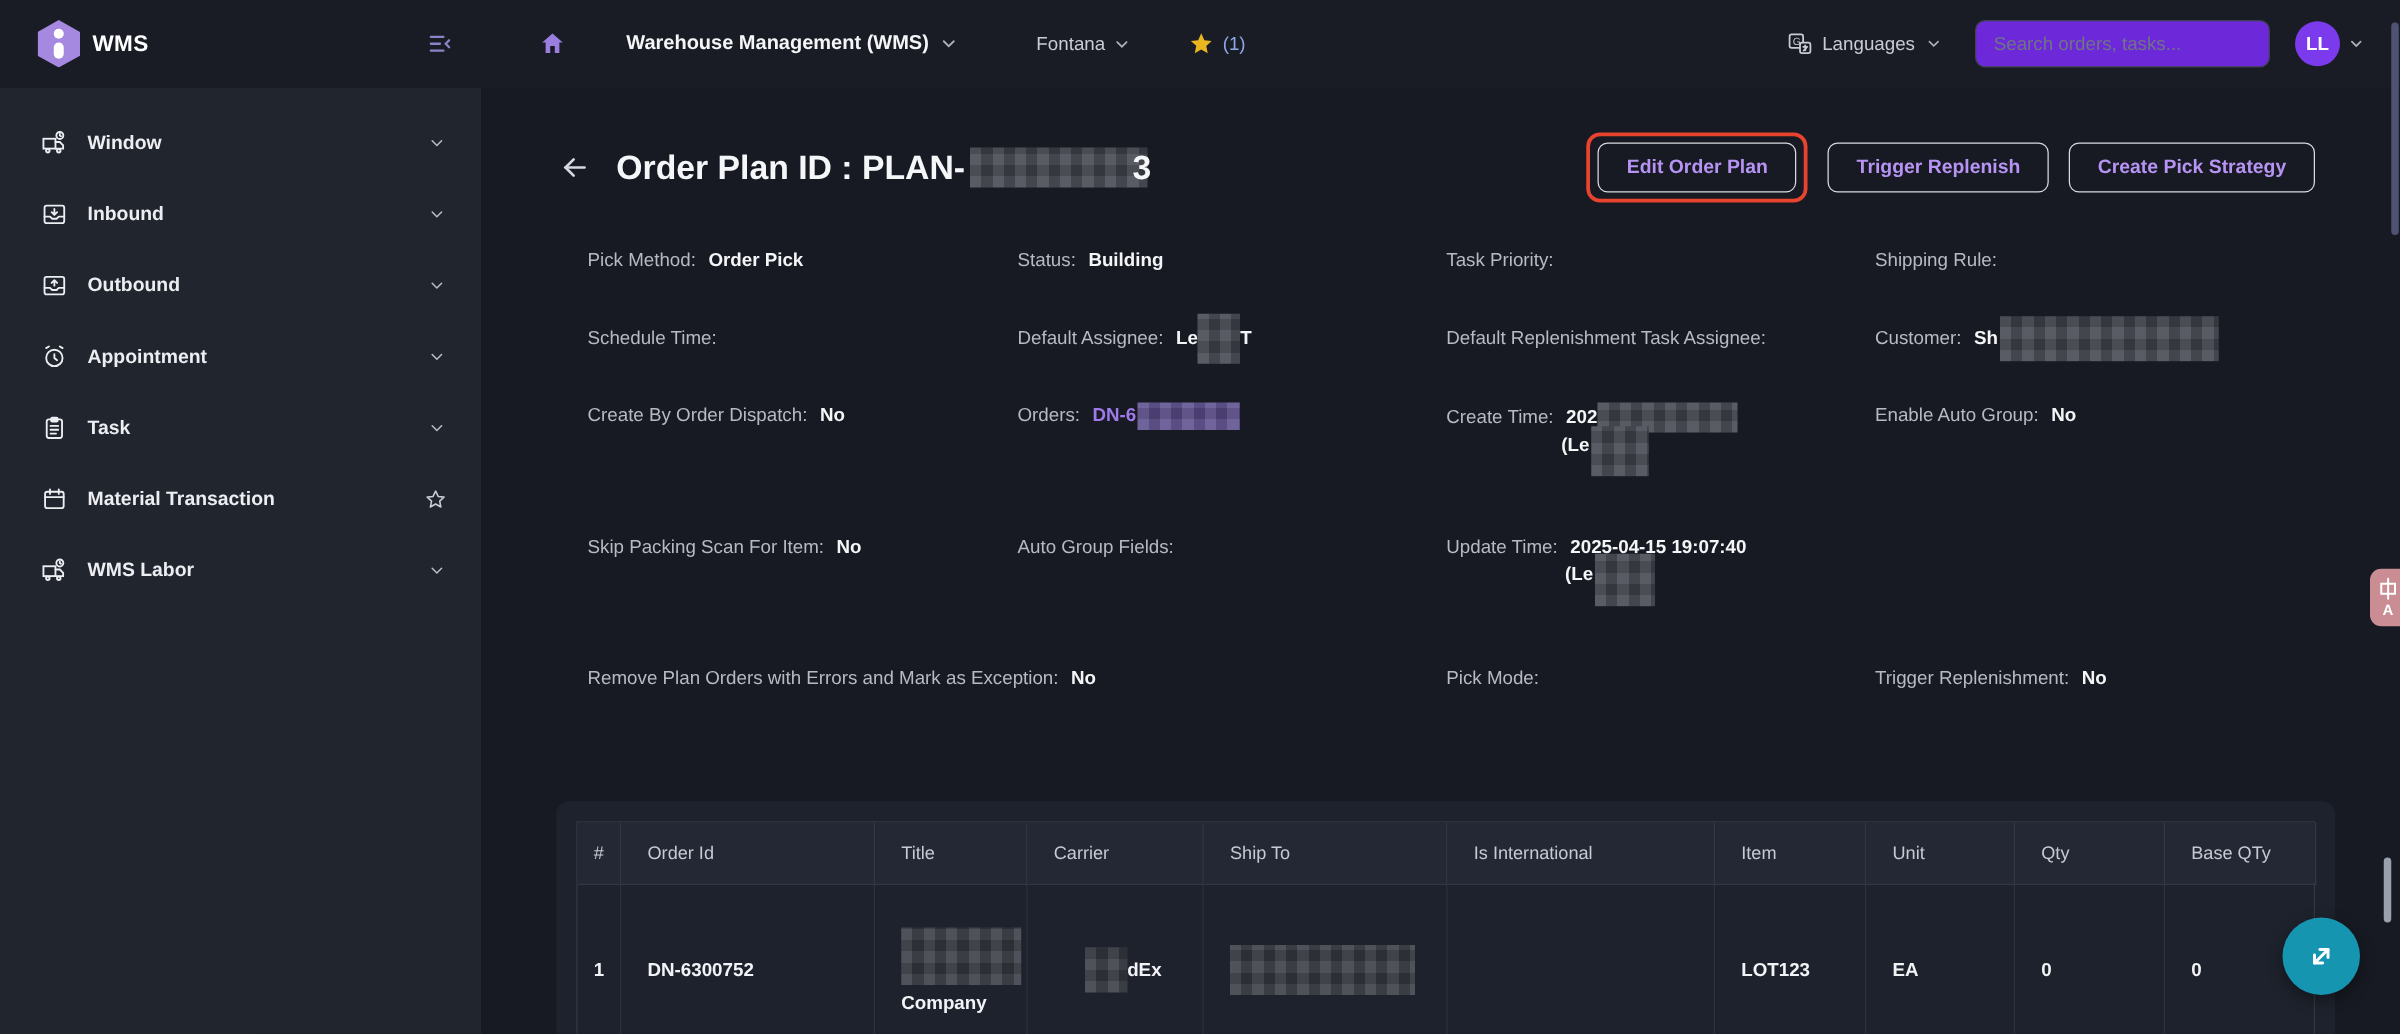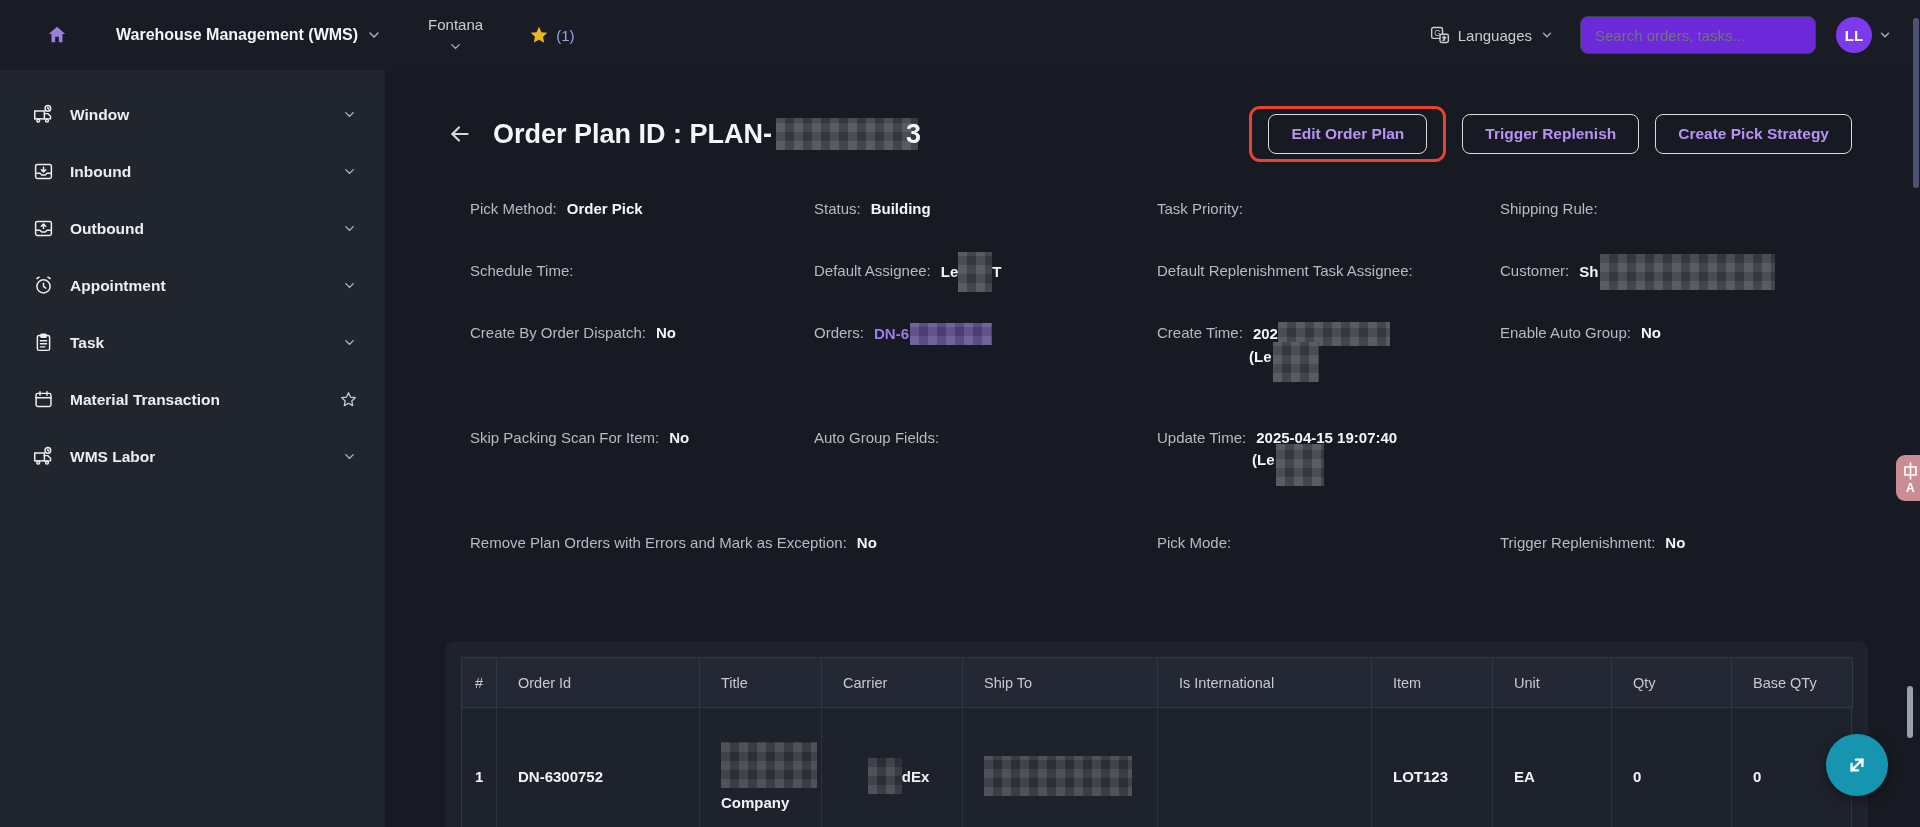--- a/index.html
+++ b/index.html
@@ -12,21 +12,21 @@
   .logo-area { width:385px; height:100%; display:flex; align-items:center; padding-left:30px; position:relative; }
   .hexagon { width:34px; height:38px; background:#a588e0;
     clip-path:polygon(50% 0,100% 25%,100% 75%,50% 100%,0 75%,0 25%); position:relative; }
   .hexagon .bot { position:absolute; left:50%; top:7px; transform:translateX(-50%); width:8px; height:8px; background:#fff; border-radius:50%; }
   .hexagon .bot2 { position:absolute; left:50%; top:18px; transform:translateX(-50%); width:8px; height:13px; background:#fff; border-radius:4px; }
   .logo-text { font-size:18px; font-weight:700; color:#fff; margin-left:10px; letter-spacing:.3px; }
   .collapse-btn { position:absolute; right:22px; top:24px; cursor:pointer; }
   .home-btn { margin-left:46px; cursor:pointer; display:flex; }
   .app-menu { margin-left:48px; display:flex; align-items:center; gap:8px; cursor:pointer; }
   .app-menu .t { font-size:16px; font-weight:700; color:#f4f5f7; }
-  .wh-menu { margin-left:46px; display:flex; align-items:center; gap:6px; cursor:pointer;flex-direction:column; }
+  .wh-menu { margin-left:62px; display:flex; align-items:center; gap:6px; cursor:pointer; }
   .wh-menu .t { font-size:15px; color:#c9ccd3; }
   .fav { margin-left:46px; display:flex; align-items:center; gap:7px; cursor:pointer; }
   .fav .cnt { font-size:15px; color:#8fa7e8; }
   .tb-right { margin-left:auto; display:flex; align-items:center; padding-right:28px; }
   .lang { display:flex; align-items:center; gap:8px; cursor:pointer; color:#c9ccd3; font-size:15px; }
   .search-box { margin-left:26px; width:236px; height:38px; background:#6d28d9; border:1px solid #3c4350;
     border-radius:8px; color:#aeb4c0; font-size:15px; padding:0 14px; outline:none; font-family:"Liberation Sans",sans-serif; }
   .search-box::placeholder { color:#6e7584; }
   .avatar-wrap { margin-left:20px; display:flex; align-items:center; gap:6px; cursor:pointer; }
   .avatar { width:36px; height:36px; border-radius:50%; background:#7c3aed; color:#fff; font-weight:700;
@@ -41,21 +41,21 @@
   .side-item .tail { margin-left:auto; display:flex; color:#b9bec8; }
 
   
   .main { position:absolute; top:70px; left:385px; width:1535px; height:757px; background:#171a22; overflow:hidden; }
   .title-row { margin:36px 68px 0 62px; display:flex; align-items:center; }
   .back-arrow { cursor:pointer; display:flex; margin-right:20px; }
   .page-title { font-size:27px; font-weight:700; color:#f5f6f8; display:flex; align-items:center; }
   .actions { margin-left:auto; display:flex; align-items:center; gap:16px; }
   .btn { height:40px; padding:0 22px; border:1px solid #d9dbe0; border-radius:8px; background:transparent;
     color:#b794f4; font-size:15.5px; font-weight:700; cursor:pointer; font-family:"Liberation Sans",sans-serif; white-space:nowrap; }
-  .hl-red { border:3px solid #e8432e; border-radius:11px; padding:5px 16px; display:flex; }
+  .hl-red { border:3px solid #e8432e; border-radius:11px; padding:5px 6px; display:flex; }
 
   .details { margin:36px 70px 0 85px; }
   .drow { display:grid; grid-template-columns:344px 343px 343px 1fr; align-items:start; }
   .drow.r1,.drow.r2 { min-height:62px; }
   .drow.r3,.drow.r4 { min-height:105px; }
   .drow.r5 { min-height:63px; grid-template-columns:687px 343px 1fr; }
   .cell { font-size:15px; line-height:22px; }
   .lbl { color:#b7bac2; margin-right:10px; }
   .val { color:#f4f5f7; font-weight:700; }
   .val .piece { vertical-align:middle; }
@@ -87,20 +87,33 @@
   .lang-tag { position:absolute; right:-6px; top:455px; width:30px; height:46px; background:#cb8d94;
     border-radius:9px 0 0 9px; display:flex; align-items:center; justify-content:center; cursor:pointer; z-index:8; }
   .sb-track { position:absolute; right:0; top:0; width:8px; height:827px; z-index:9; }
   .sb-thumb1 { position:absolute; right:1px; top:18px; width:6px; height:170px; background:#4e5374; border-radius:3px; }
   .sb-thumb2 { position:absolute; right:7px; top:686px; width:6px; height:52px; background:#99a0ae; border-radius:3px; }
 </style>
 </head>
 <body>
 
 <div class="topbar">
+  <div class="logo-area">
+    <div class="hexagon">
+        <div class="bot"></div>
+        <div class="bot2"></div>
+      </div>
+    <span class="logo-text">WMS</span>
+    <span class="collapse-btn">
+      <svg width="22" height="22" viewBox="0 0 24 24" fill="none" stroke="#8b83c9" stroke-width="2" stroke-linecap="round">
+          <path d="M4 6h11M4 12h8M4 18h11"></path>
+          <path d="M20 9l-3 3 3 3"></path>
+        </svg>
+    </span>
+  </div>
   <span class="home-btn">
     <svg width="22" height="22" viewBox="0 0 24 24" fill="#9b7ee0">
         <path d="M12 3l9 8h-3v9h-4v-6h-4v6H6v-9H3z"></path>
       </svg>
   </span>
   <div class="app-menu">
     <span class="t">Warehouse Management (WMS)</span>
     <span class="chev">
       <svg width="16" height="16" viewBox="0 0 24 24" fill="none" stroke="#aab0bc" stroke-width="2.2" stroke-linecap="round">
           <path d="M6 9l6 6 6-6"></path>

